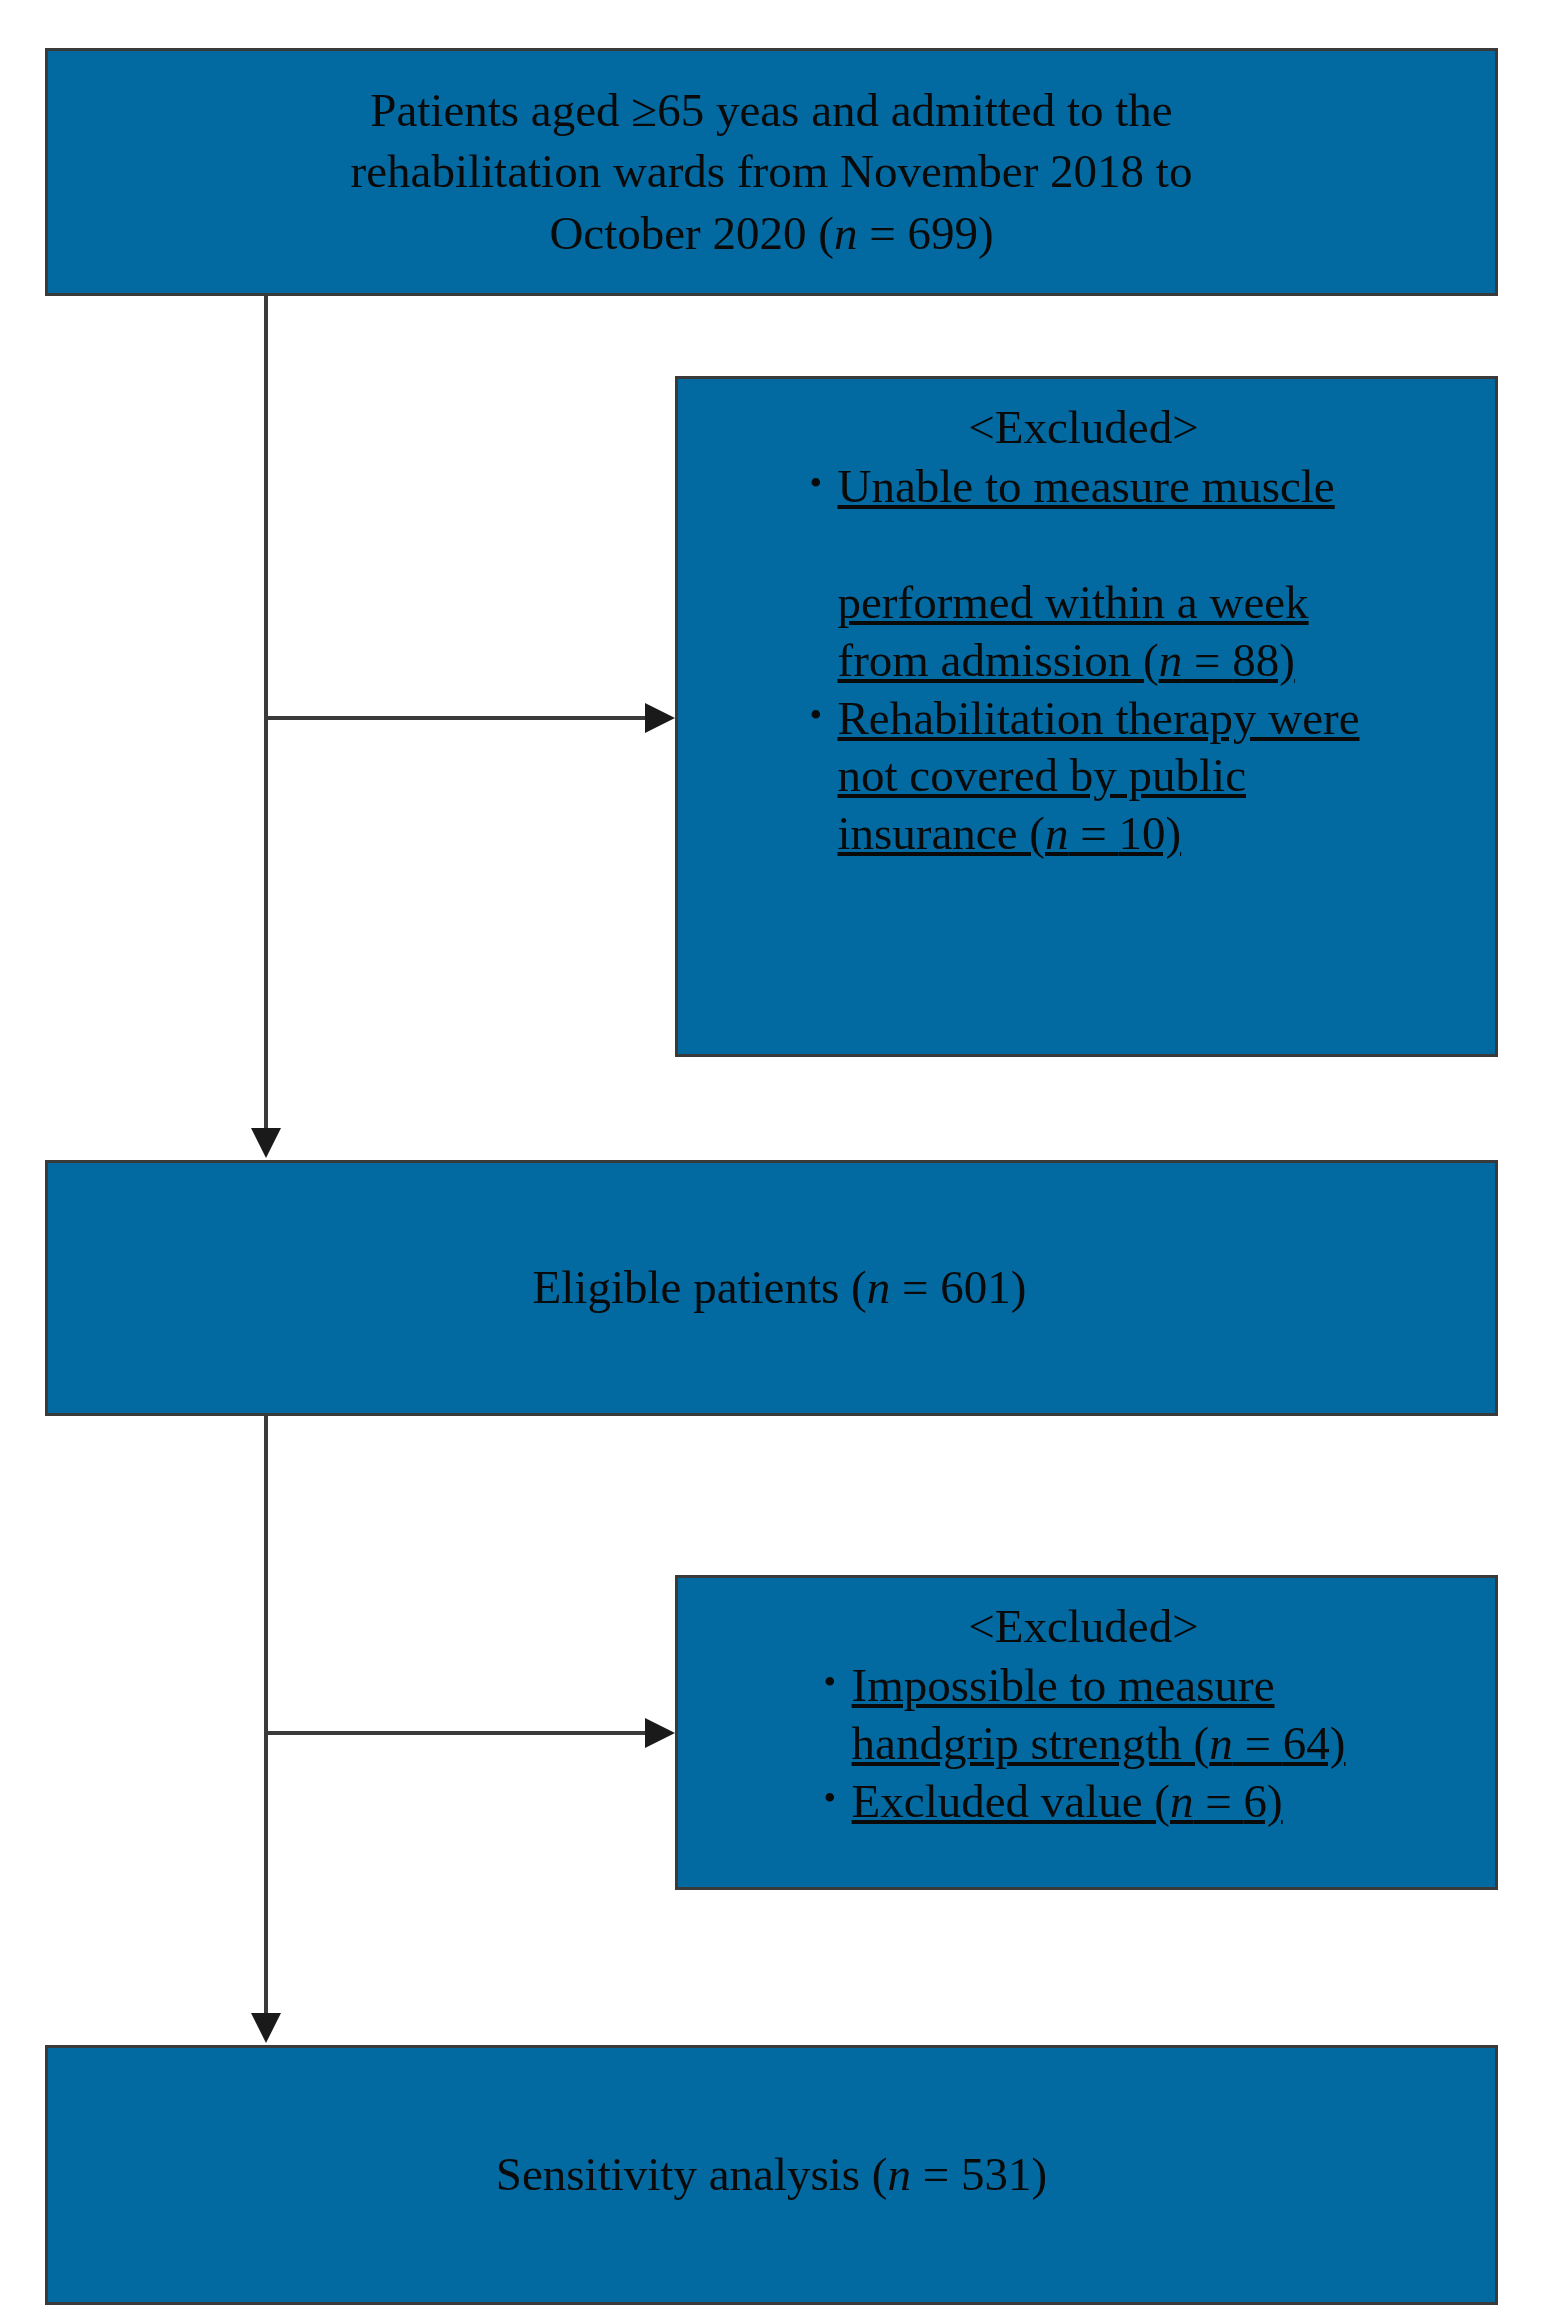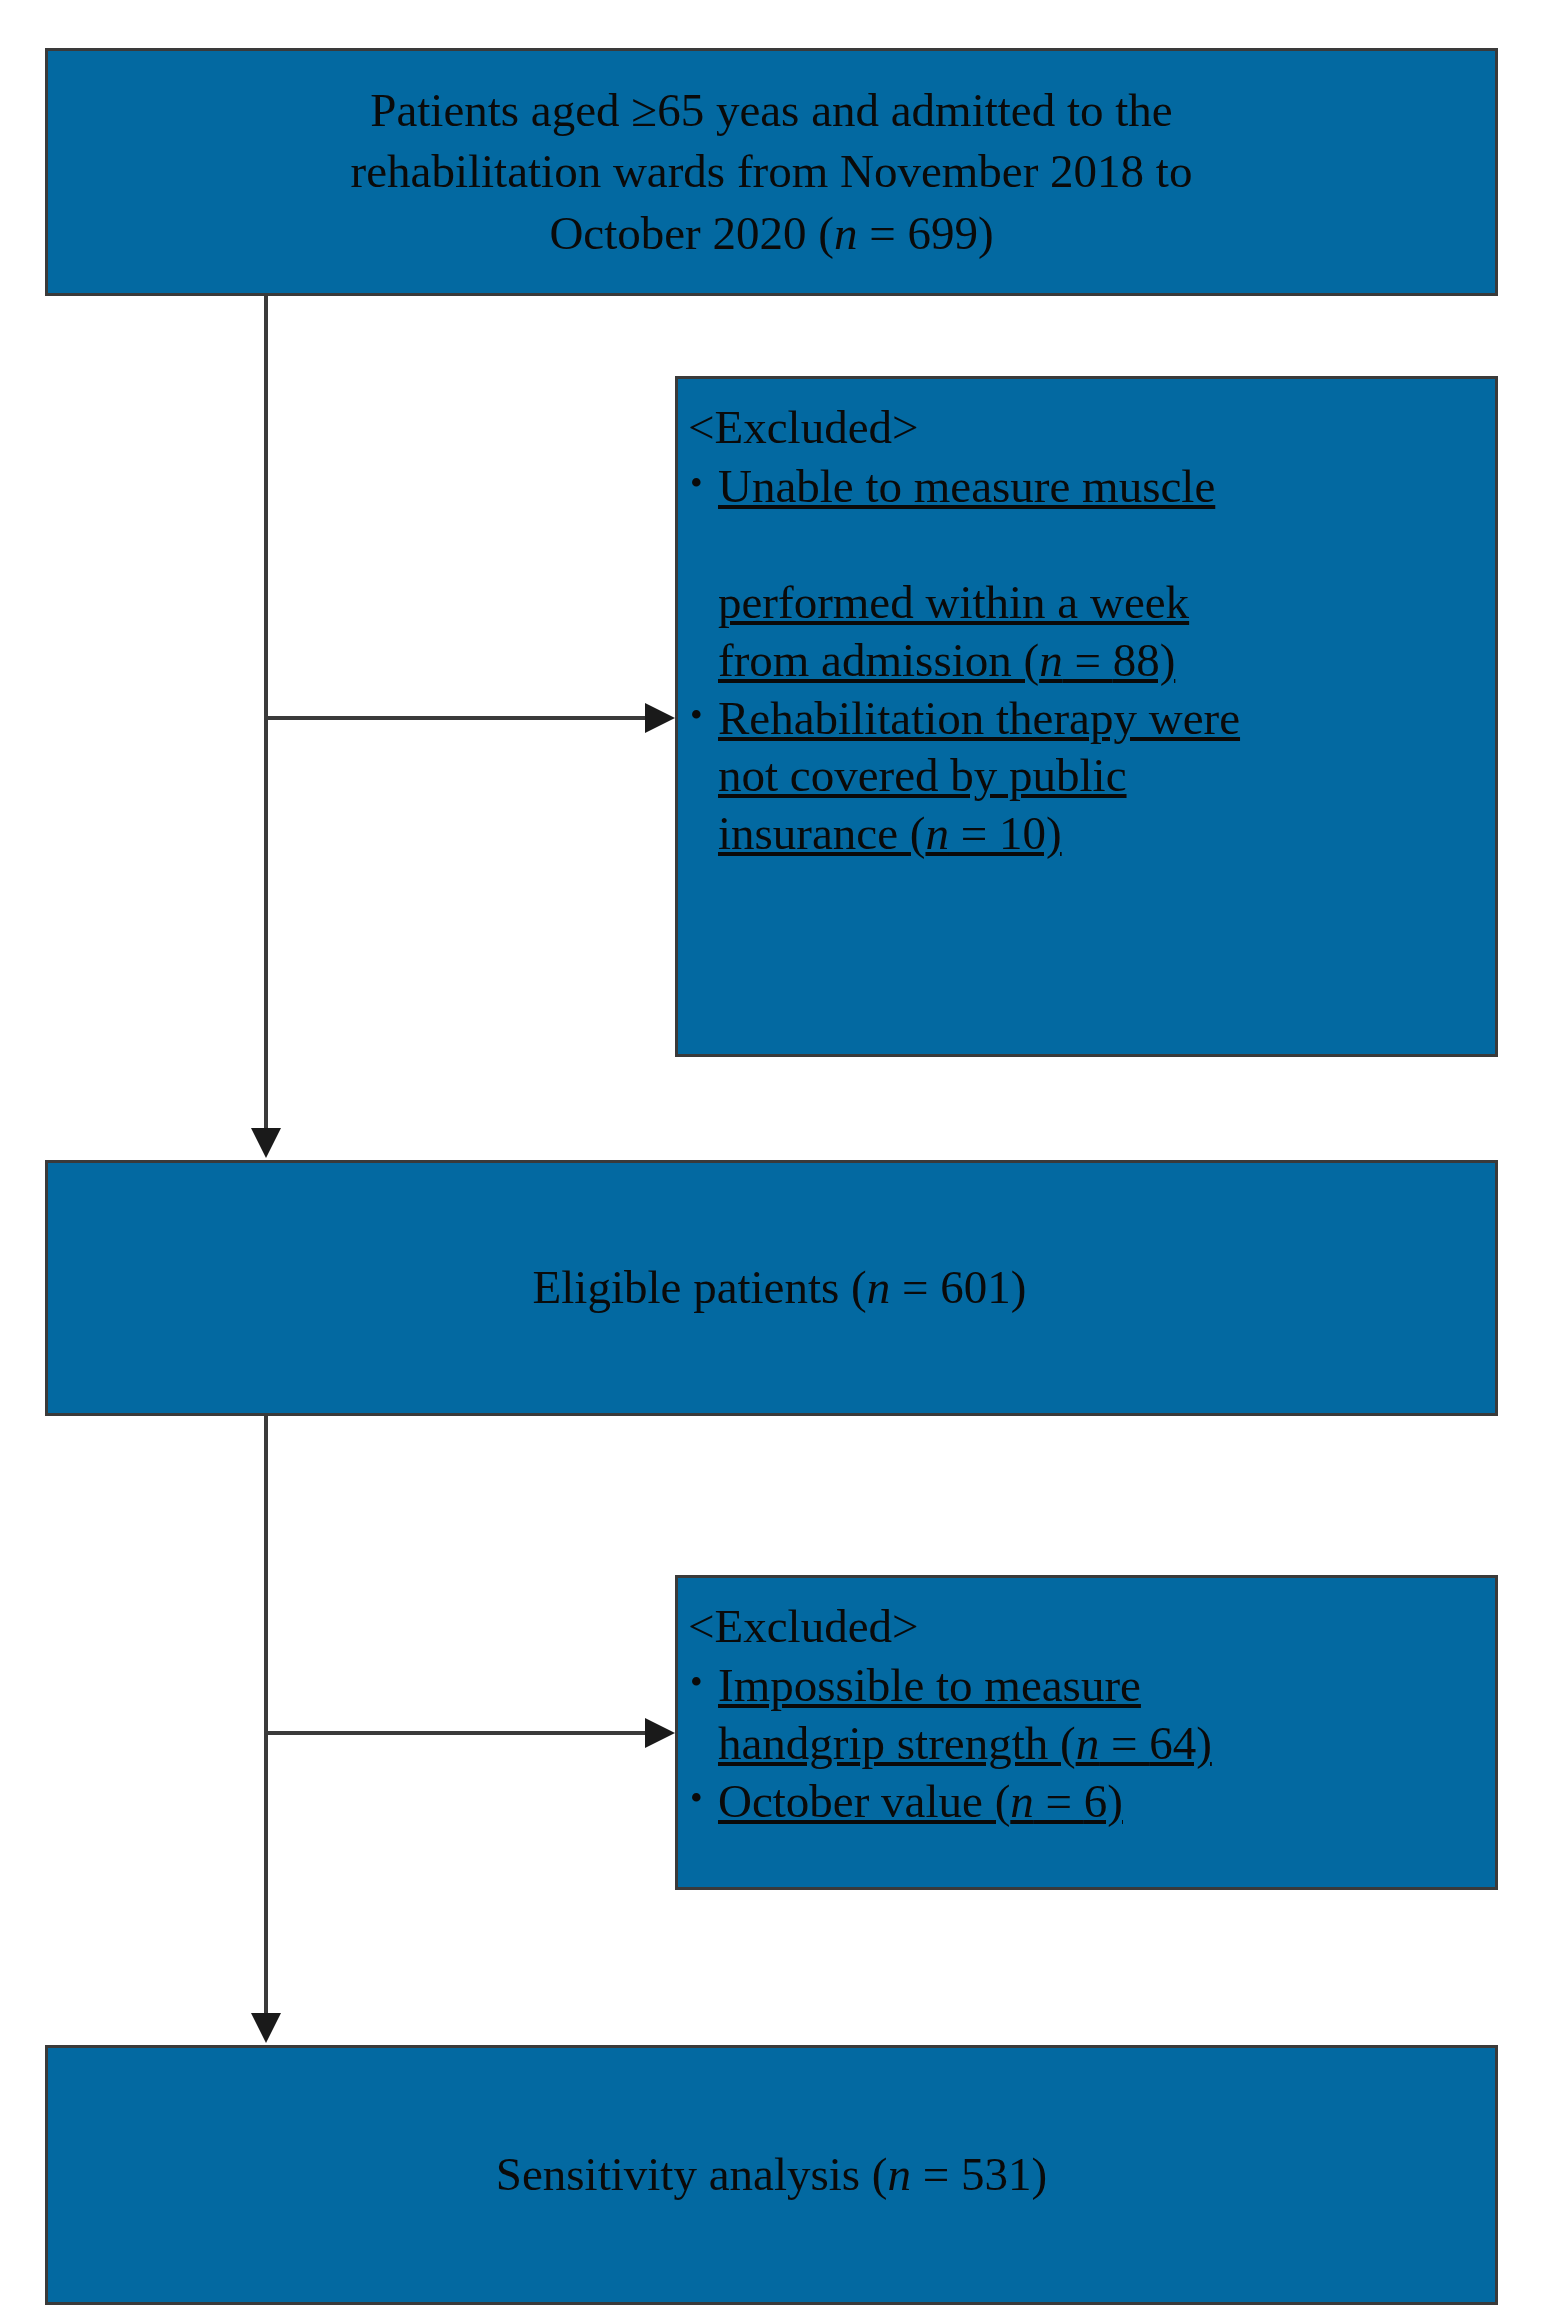--- a/index.html
+++ b/index.html
@@ -30,23 +30,23 @@
 
   
   #node-source{left:45px;top:48px;width:1453px;height:248px;padding:4px 20px;}
   #node-source .line{font-size:47px;line-height:1.30;}
 
   #node-eligible{left:45px;top:1160px;width:1453px;height:256px;padding-left:16px;}
   #node-outcome{left:45px;top:2045px;width:1453px;height:260px;}
 
   
   .node-excl{
-    align-items:flex-start;
+    align-items:center;
     justify-content:flex-start;
-    padding:20px 26px 20px 10px;
+    padding:20px 26px 20px 20px;
   }
   #node-excl-1{left:675px;top:376px;width:823px;height:681px;}
   #node-excl-2{left:675px;top:1575px;width:823px;height:315px;}
 
   .excl-title{
     font-size:47px;
     line-height:1.22;
     text-align:center;
     margin:0 0 2px 0;
   }
@@ -140,21 +140,21 @@
   </div>
 
   <div class="node node-excl" id="node-excl-2">
     <div class="excl-title">&lt;Excluded&gt;</div>
     <ul class="excl-list">
       <li>
         <span>Impossible  to measure</span><br>
         <span>handgrip  strength (</span><i class="n">n</i><span> = </span><span>64)</span>
       </li>
       <li>
-        <span>October value (</span><i class="n">n</i><span> = </span><span>6)</span>
+        <span>Excluded value (</span><i class="n">n</i><span> = </span><span>6)</span>
       </li>
     </ul>
   </div>
 
   <div class="node node-main" id="node-outcome">
     <div class="line">
       <span>Sensitivity  analysis (</span><i class="n">n</i><span> = </span><span>531)</span>
     </div>
   </div>
 

